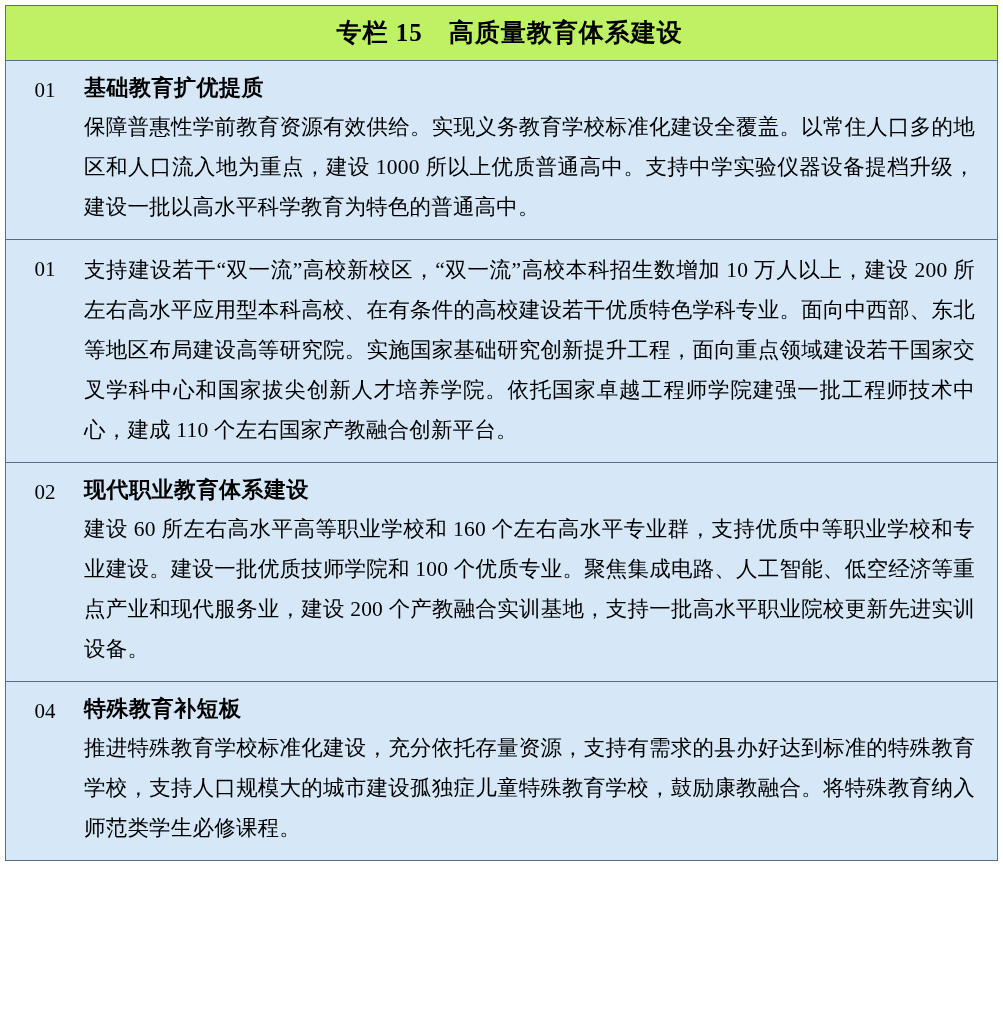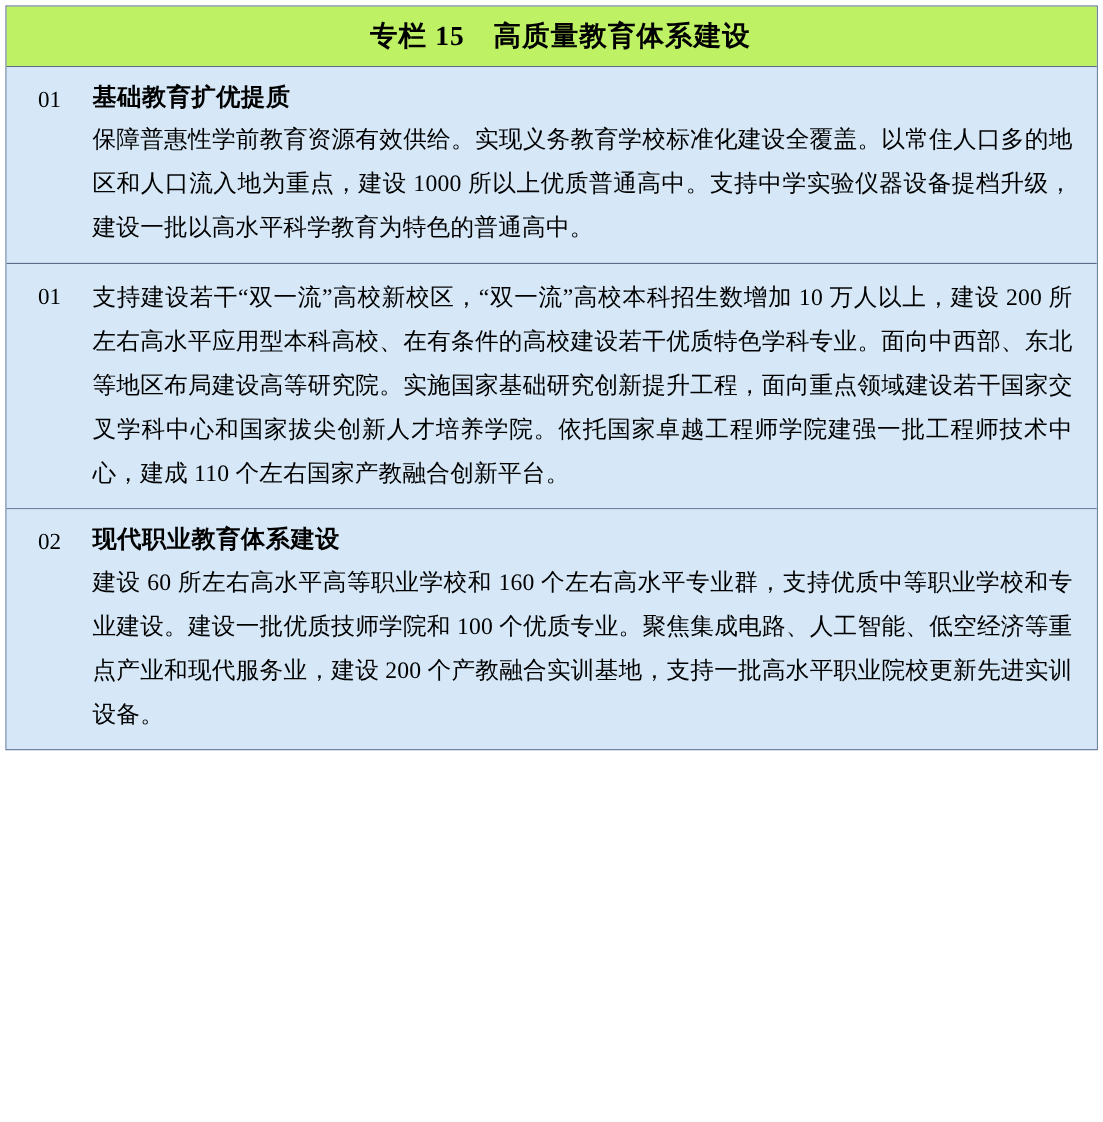--- a/index.html
+++ b/index.html
@@ -98,14 +98,21 @@
   </div>
 
   <div class="item">
     <div class="item-num">02</div>
     <div class="item-body">
       <div class="item-title">现代职业教育体系建设</div>
       <div class="item-text">建设 60 所左右高水平高等职业学校和 160 个左右高水平专业群，支持优质中等职业学校和专业建设。建设一批优质技师学院和 100 个优质专业。聚焦集成电路、人工智能、低空经济等重点产业和现代服务业，建设 200 个产教融合实训基地，支持一批高水平职业院校更新先进实训设备。</div>
     </div>
   </div>
 
+  <div class="item">
+    <div class="item-num">04</div>
+    <div class="item-body">
+      <div class="item-title">特殊教育补短板</div>
+      <div class="item-text">推进特殊教育学校标准化建设，充分依托存量资源，支持有需求的县办好达到标准的特殊教育学校，支持人口规模大的城市建设孤独症儿童特殊教育学校，鼓励康教融合。将特殊教育纳入师范类学生必修课程。</div>
+    </div>
+  </div>
 
 </div>
 
 </body></html>

